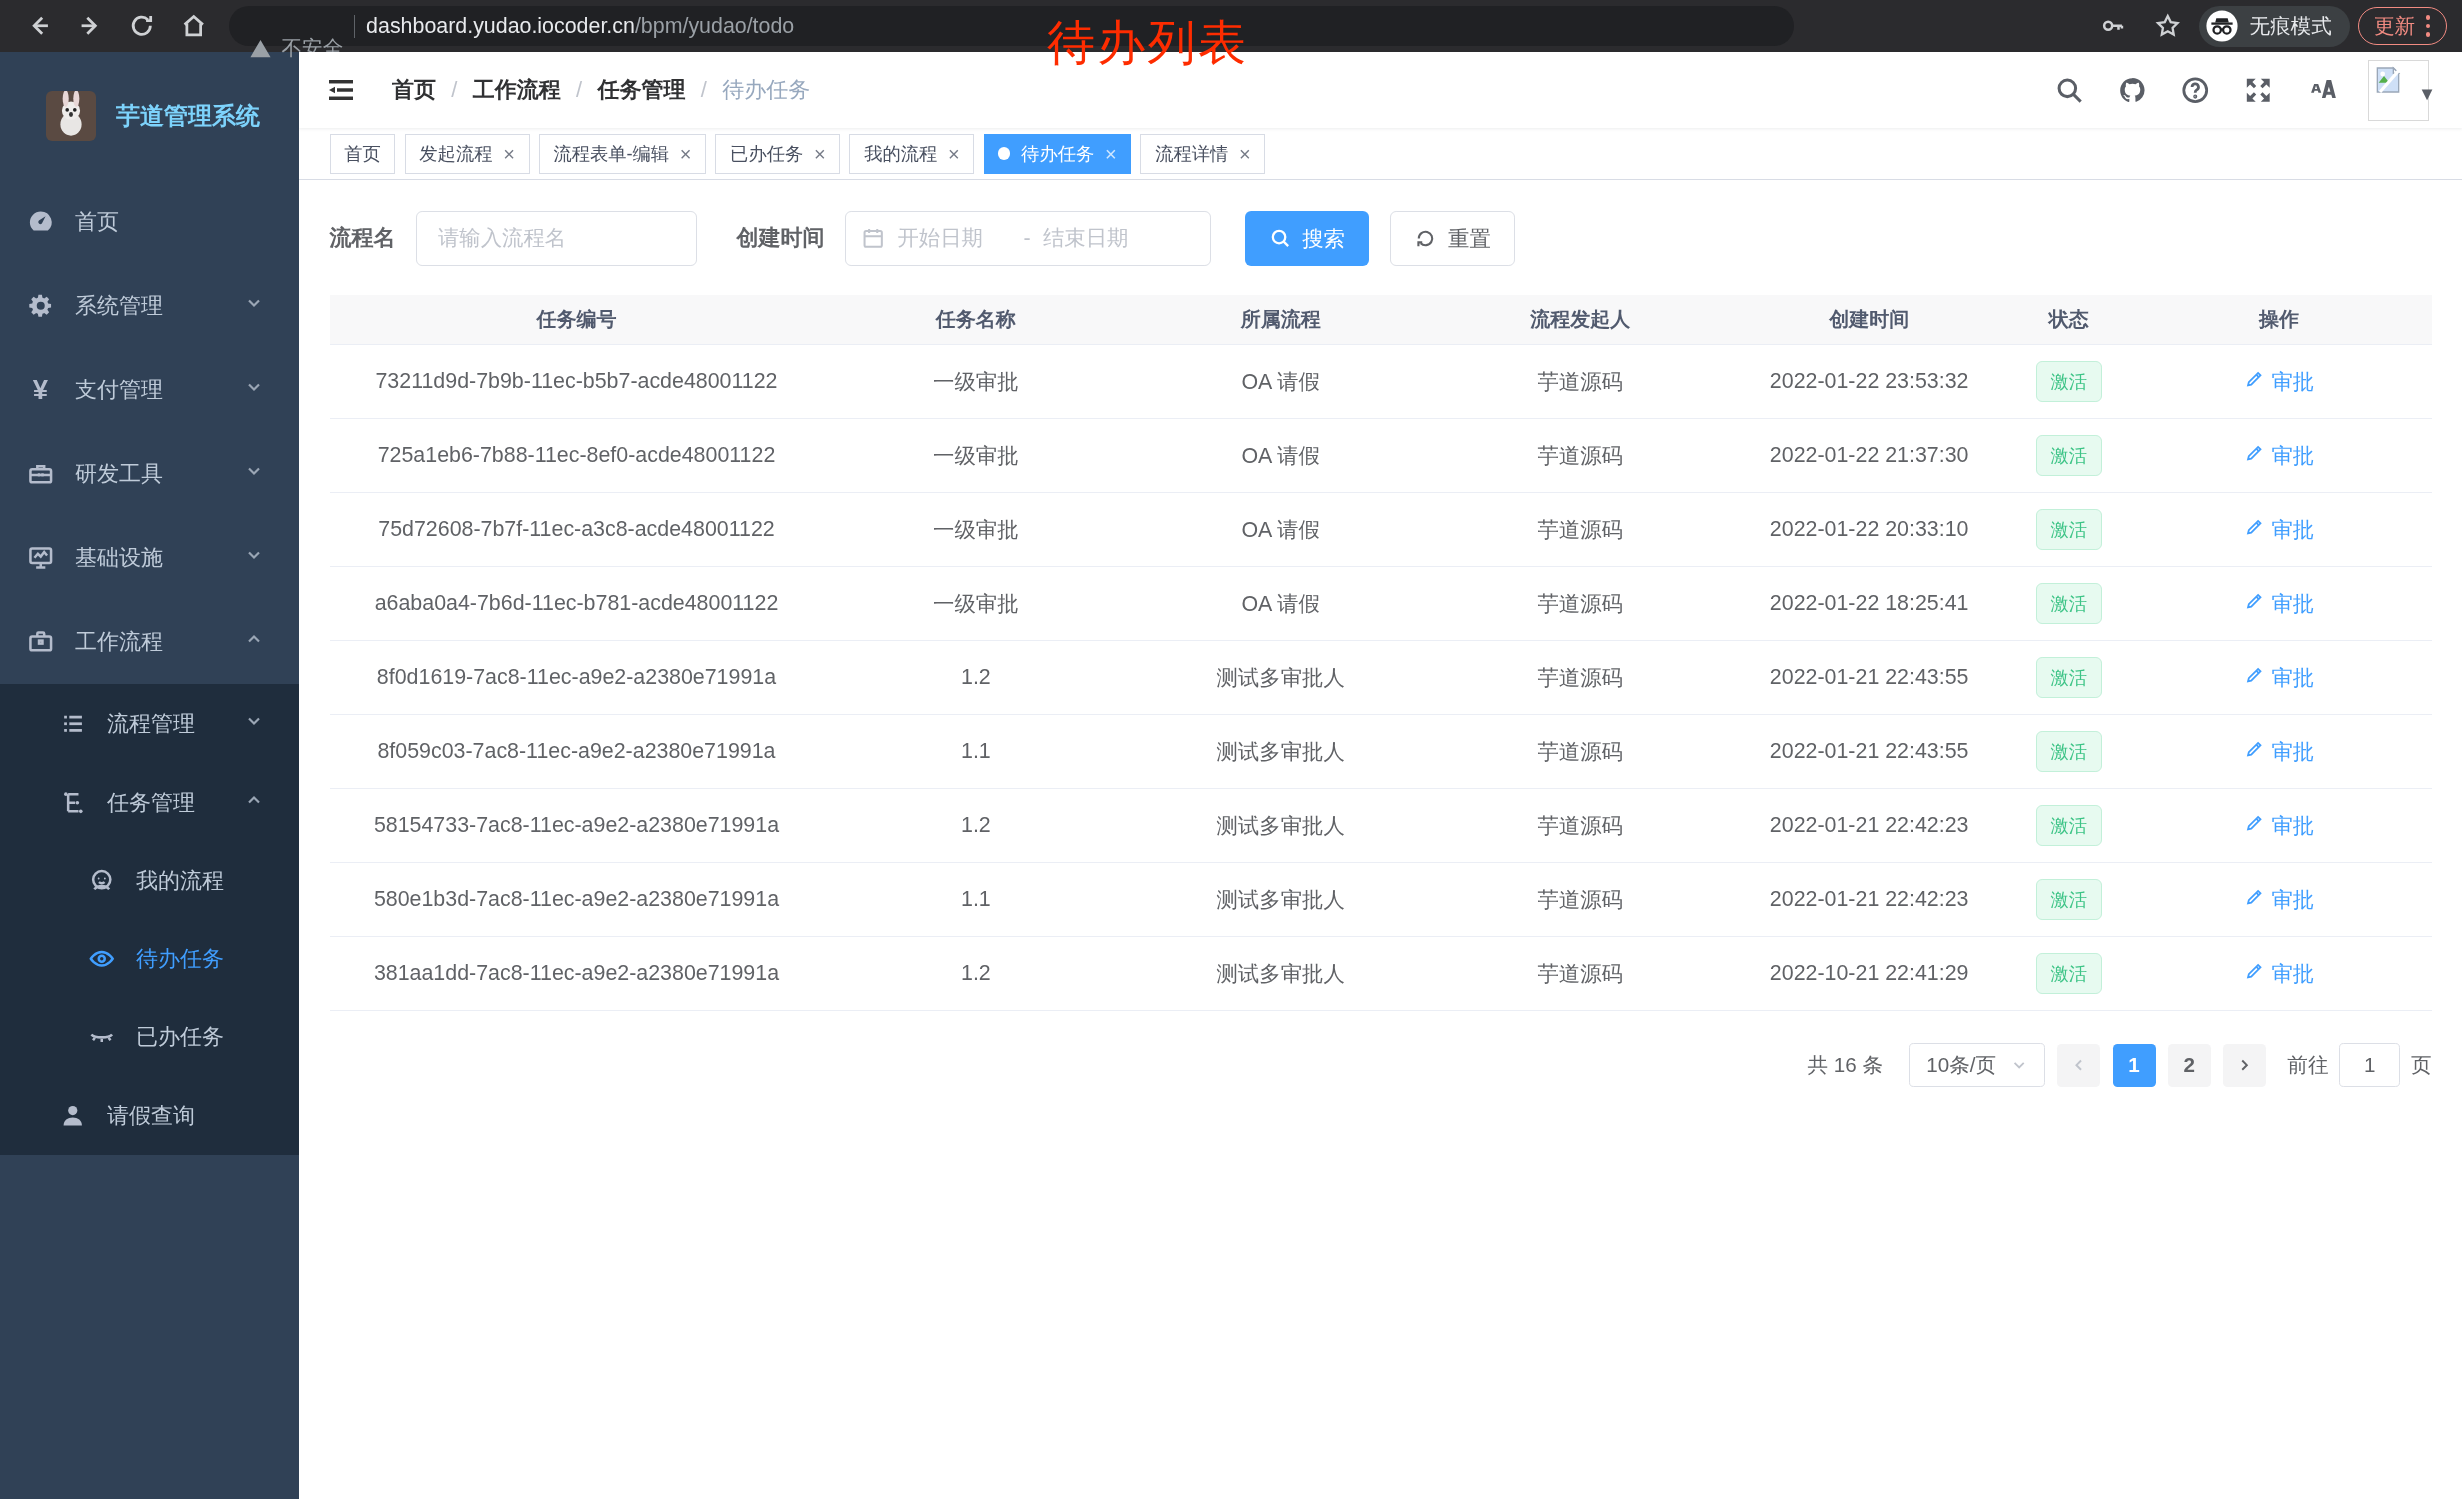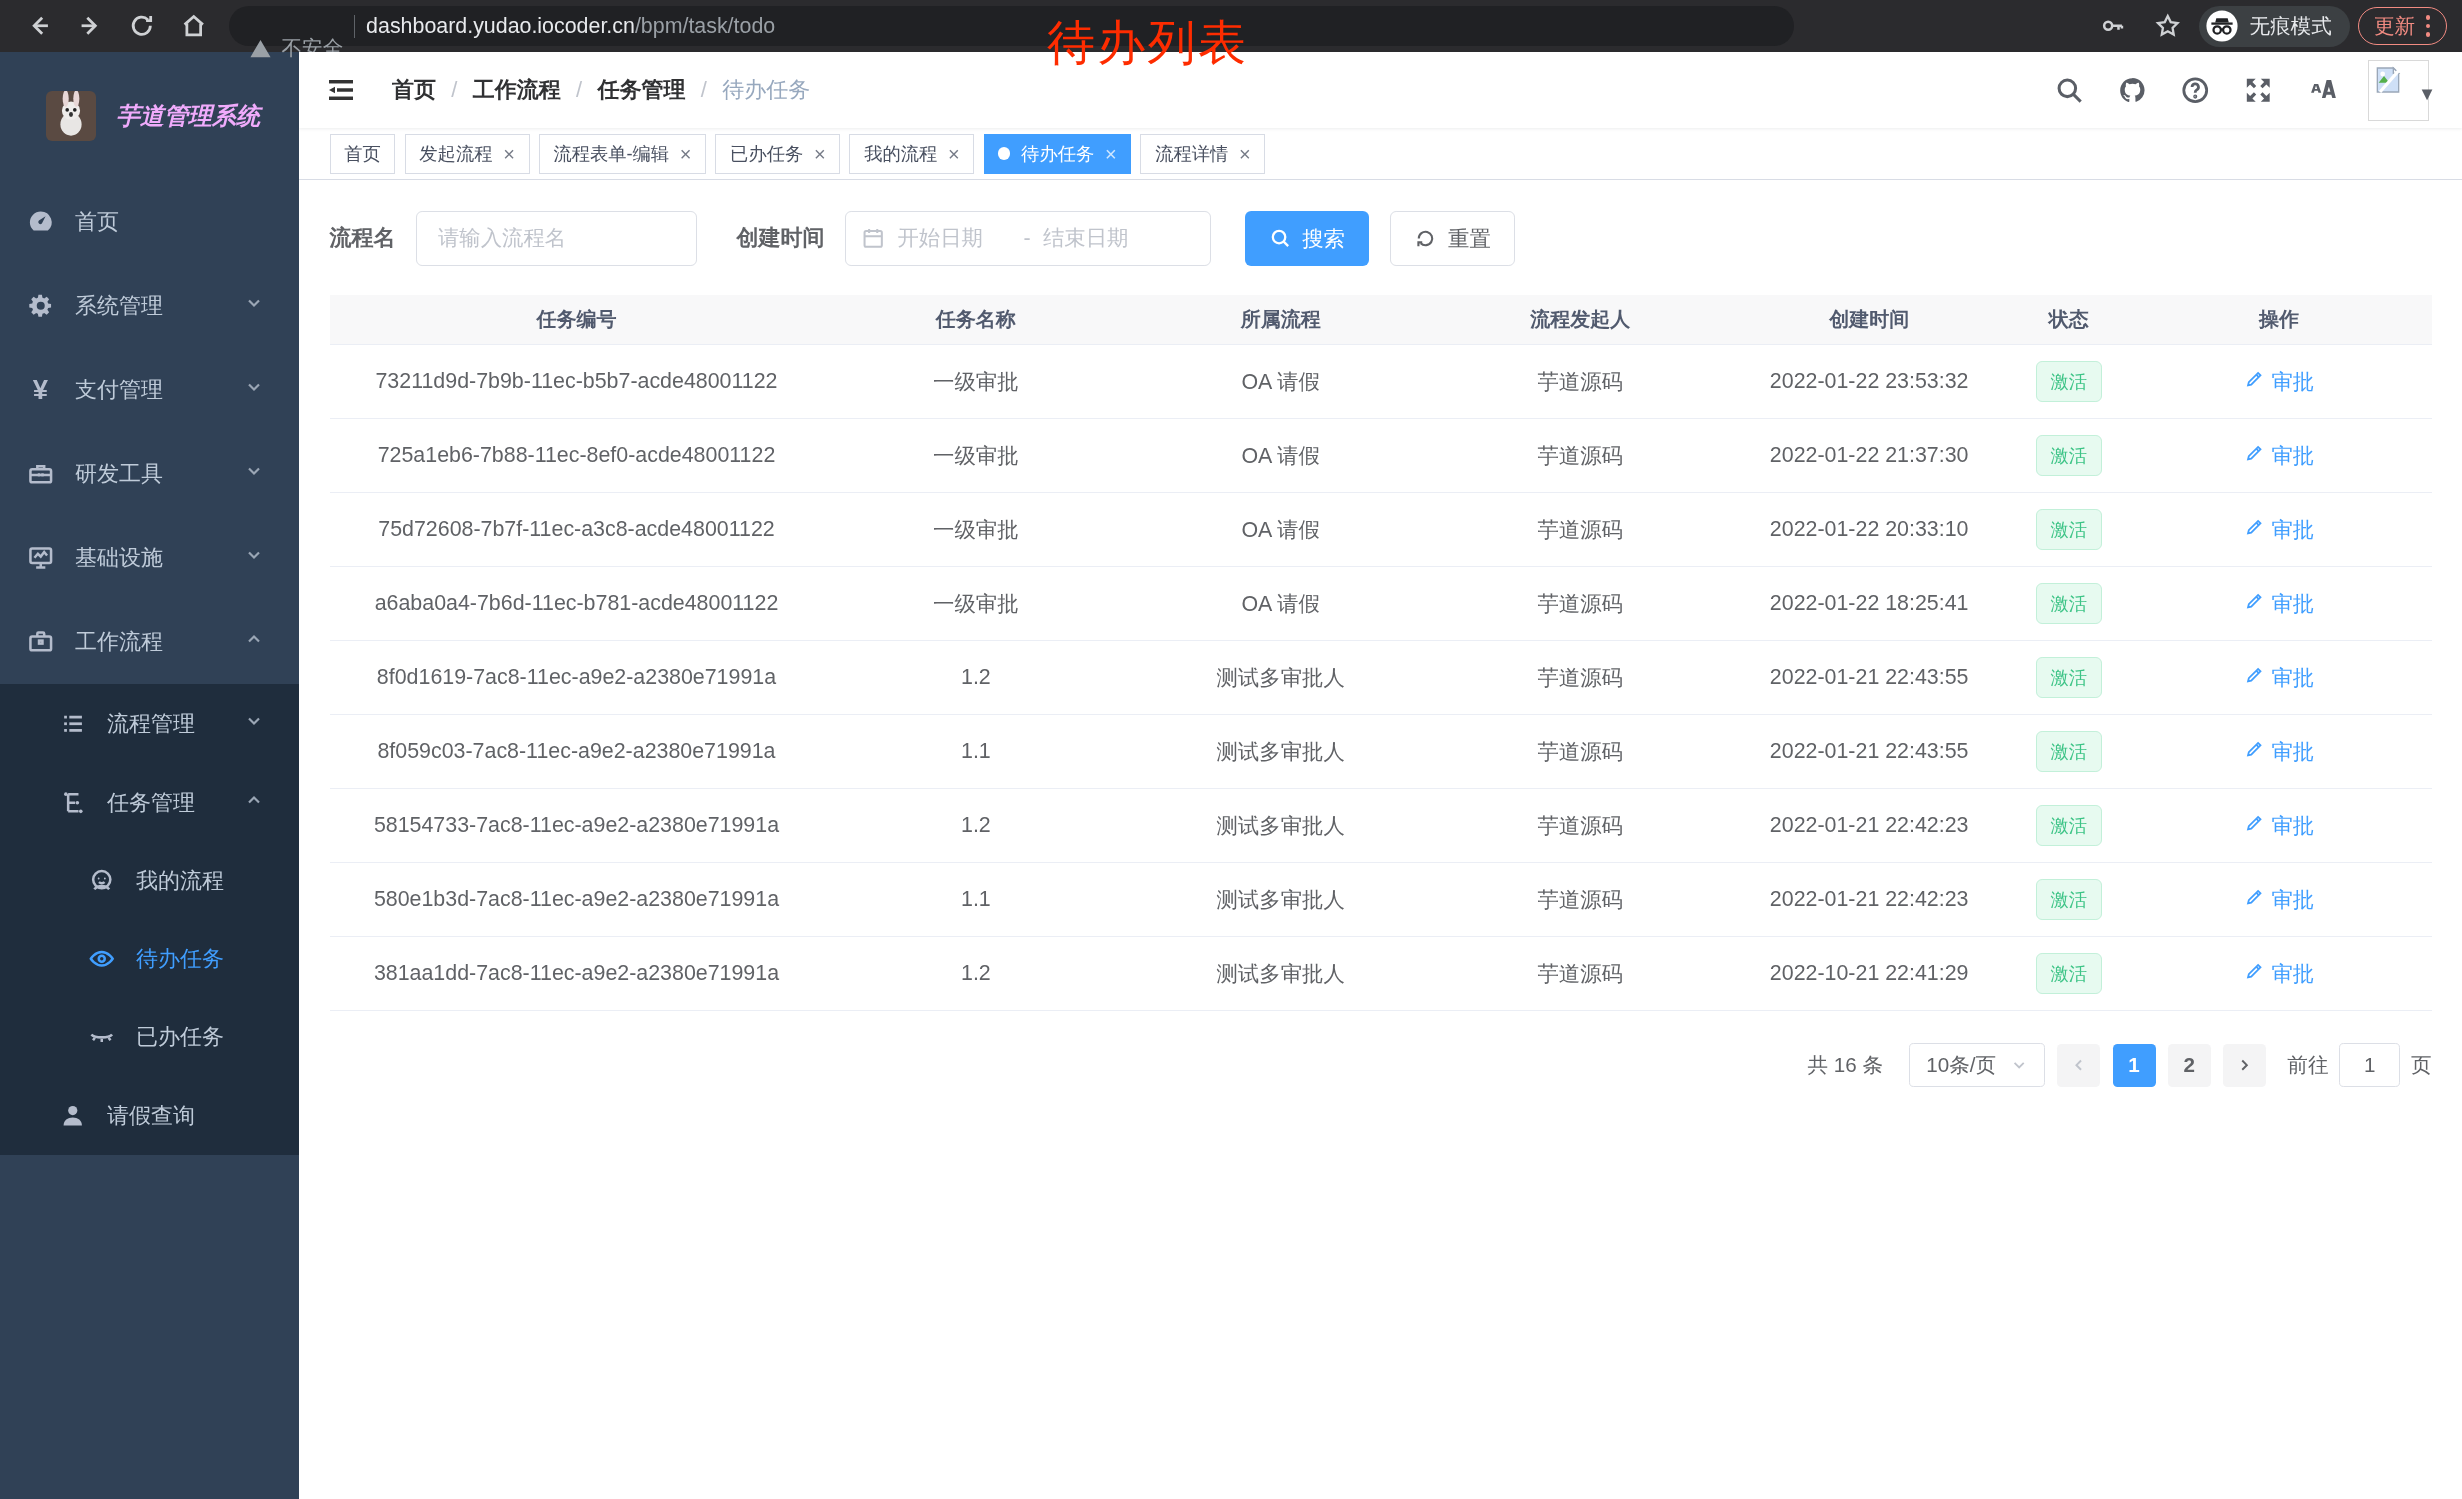--- a/index.html
+++ b/index.html
@@ -32,21 +32,21 @@
     font-size:48px; letter-spacing:2.3px; font-weight:500; }
 
   
   .app { display:flex; height:1448px; }
 
   
   .sidebar { width:299px; flex:0 0 299px; background:var(--sidebar-bg); overflow:hidden; }
   .logo-row { height:128px; display:flex; align-items:center; padding-left:46px; gap:20px; }
   .logo-img { width:50px; height:50px; border-radius:6.1px; overflow:hidden; flex:0 0 auto; }
   .logo-img svg { width:50px; height:50px; display:block; }
-  .logo-title { color:#f0abfc; font-size:24px; font-weight:bold;font-style:italic; }
+  .logo-title { color:#7dd3fc; font-size:24px; font-weight:bold; }
   .menu-item { height:84px; display:flex; align-items:center; color:#bfcbd9;
     font-size:22px; cursor:pointer; position:relative; }
   .menu-item .micon { width:29px; height:29px; margin-right:20px; display:flex;
     align-items:center; justify-content:center; color:#b4bccc; font-size:26px; }
   .menu-item .micon svg { width:27.5px; height:27.5px; }
   .menu-item.lvl1 { padding-left:26px; }
   .menu-item.lvl2 { padding-left:58px; height:79px; }
   .menu-item.lvl3 { padding-left:87px; height:78px; }
   .menu-item.sub { background:var(--submenu-bg); }
   .menu-item.active { color:var(--primary); }
@@ -159,21 +159,21 @@
   </span>
   <div class="url-pill">
     <span class="url-warn">
       <svg viewBox="0 0 24 24" fill="currentColor">
           <path d="M12 3L1.5 21h21L12 3zm1.2 13.7h-2.4v2.3h2.4v-2.3zm0-7.2h-2.4v5.3h2.4V9.5z"></path>
         </svg>
       <span>不安全</span>
     </span>
     <span class="url-sep"></span>
     <span>
-      <span class="url-host">dashboard.yudao.iocoder.cn</span><span class="url-path">/bpm/task/todo</span>
+      <span class="url-host">dashboard.yudao.iocoder.cn</span><span class="url-path">/bpm/yudao/todo</span>
     </span>
   </div>
   <div class="chrome-right">
     <span class="bicon">
       <svg viewBox="0 0 24 24" fill="none" stroke="currentColor" stroke-width="2.2">
           <circle cx="8" cy="12" r="3.5"></circle>
           <path d="M11.5 12H20M17 12v3.5M20 12v2.5"></path>
         </svg>
     </span>
     <span class="bicon">

